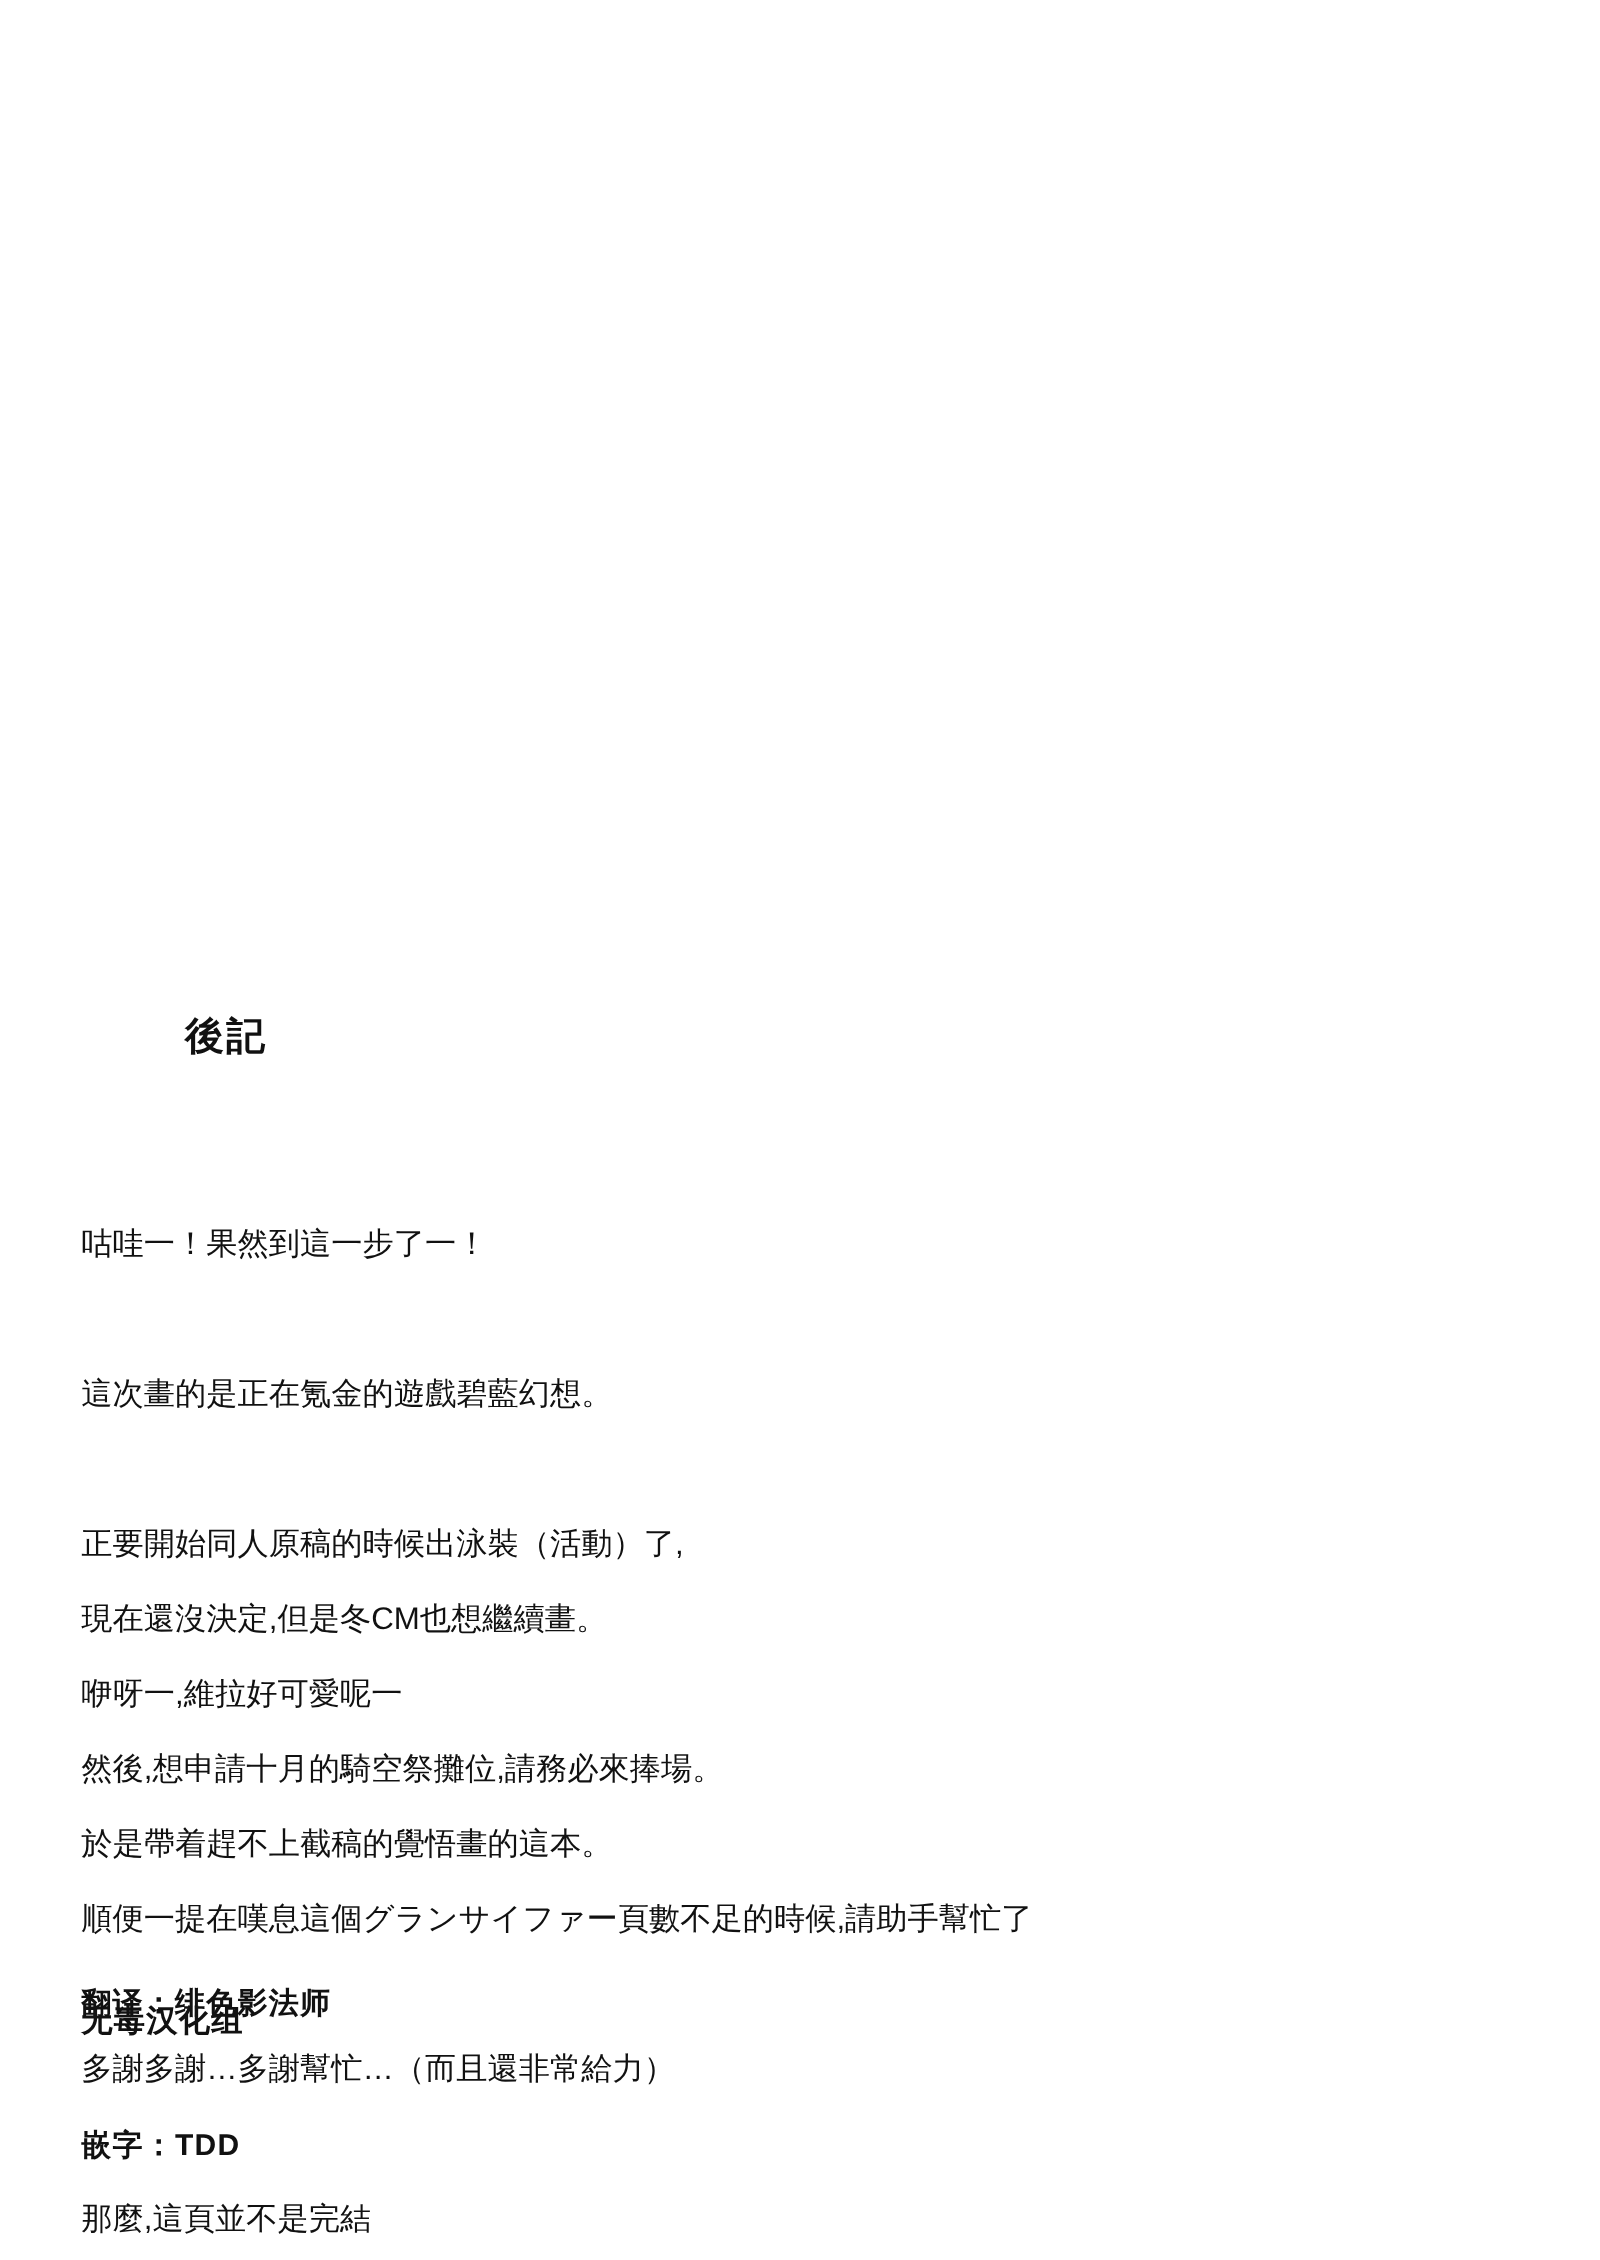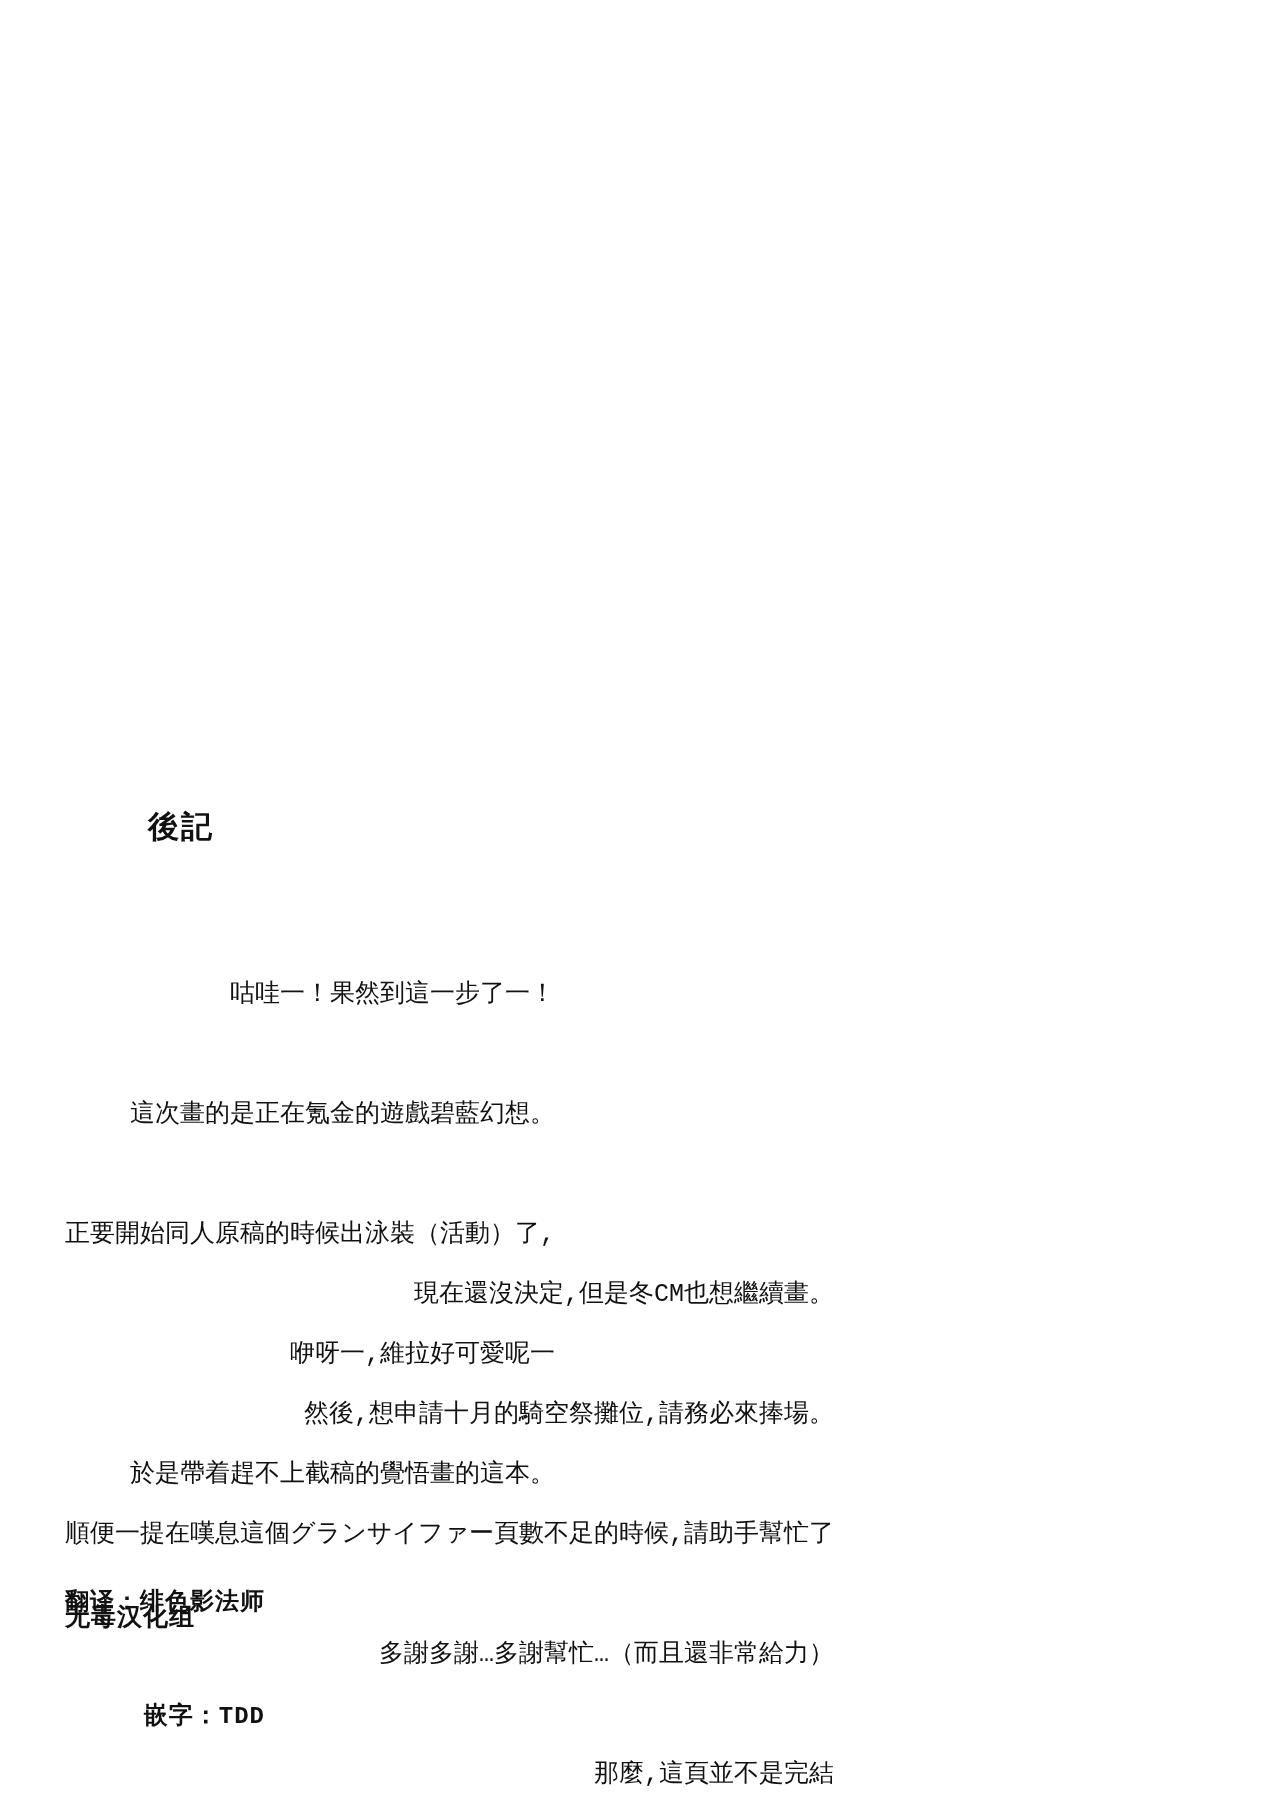--- a/index.html
+++ b/index.html
@@ -5,24 +5,23 @@
   html, body {
     margin: 0;
     padding: 0;
     background: #ffffff;
   }
   .page {
     position: relative;
     width: 1280px;
     height: 1808px;
     background: #ffffff;
-    font-family: Liberation Mono, monospace;
+    font-family: Liberation Sans, sans-serif;
     color: #111111;
     overflow: hidden;
-    text-align: right;
   }
   .afterword-title {
     position: absolute;
     left: 148px;
     top: 810px;
     font-size: 31px;
     font-weight: 700;
     letter-spacing: 2px;
     color: #111111;
     line-height: 1.2;

